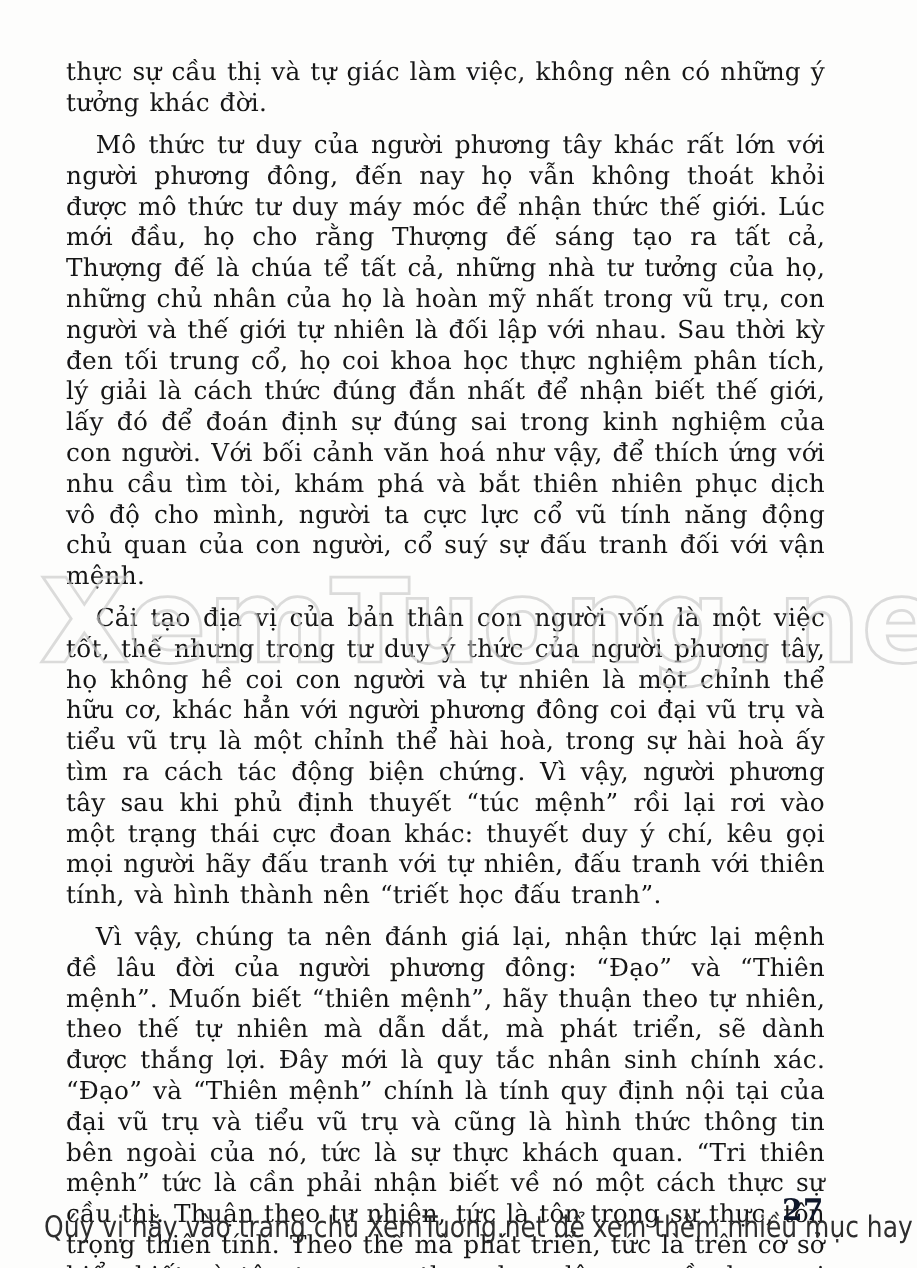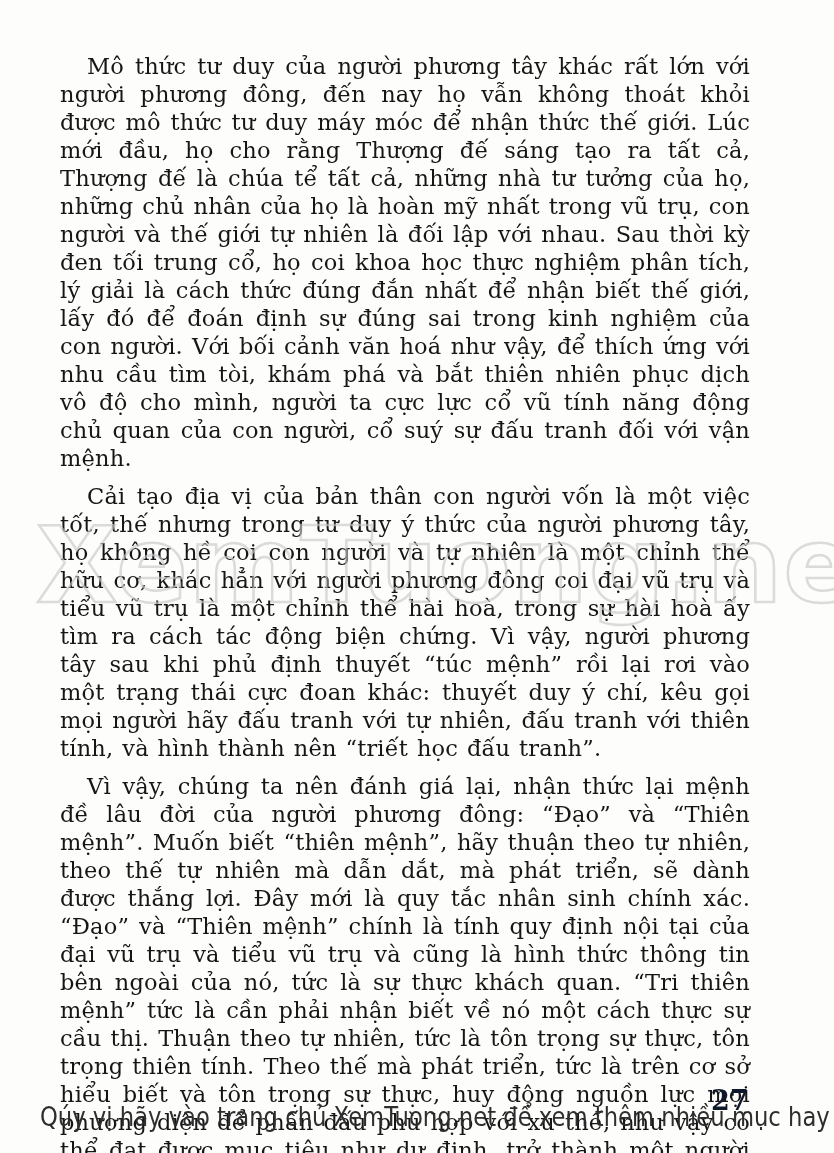--- a/index.html
+++ b/index.html
@@ -76,20 +76,21 @@
     font-weight: bold;
     color: #0f172a;
   }
 </style>
 </head>
 <body>
 
 <div class="page">
 
   <div class="body-text">
+    <p class="continuation">thực sự cầu thị và tự giác làm việc, không nên có những ý tưởng khác đời.</p>
     <p>Mô thức tư duy của người phương tây khác rất lớn với người phương đông, đến nay họ vẫn không thoát khỏi được mô thức tư duy máy móc để nhận thức thế giới. Lúc mới đầu, họ cho rằng Thượng đế sáng tạo ra tất cả, Thượng đế là chúa tể tất cả, những nhà tư tưởng của họ, những chủ nhân của họ là hoàn mỹ nhất trong vũ trụ, con người và thế giới tự nhiên là đối lập với nhau. Sau thời kỳ đen tối trung cổ, họ coi khoa học thực nghiệm phân tích, lý giải là cách thức đúng đắn nhất để nhận biết thế giới, lấy đó để đoán định sự đúng sai trong kinh nghiệm của con người. Với bối cảnh văn hoá như vậy, để thích ứng với nhu cầu tìm tòi, khám phá và bắt thiên nhiên phục dịch vô độ cho mình, người ta cực lực cổ vũ tính năng động chủ quan của con người, cổ suý sự đấu tranh đối với vận mệnh.</p>
     <p>Cải tạo địa vị của bản thân con người vốn là một việc tốt, thế nhưng trong tư duy ý thức của người phương tây, họ không hề coi con người và tự nhiên là một chỉnh thể hữu cơ, khác hẳn với người phương đông coi đại vũ trụ và tiểu vũ trụ là một chỉnh thể hài hoà, trong sự hài hoà ấy tìm ra cách tác động biện chứng. Vì vậy, người phương tây sau khi phủ định thuyết “túc mệnh” rồi lại rơi vào một trạng thái cực đoan khác: thuyết duy ý chí, kêu gọi mọi người hãy đấu tranh với tự nhiên, đấu tranh với thiên tính, và hình thành nên “triết học đấu tranh”.</p>
     <p>Vì vậy, chúng ta nên đánh giá lại, nhận thức lại mệnh đề lâu đời của người phương đông: “Đạo” và “Thiên mệnh”. Muốn biết “thiên mệnh”, hãy thuận theo tự nhiên, theo thế tự nhiên mà dẫn dắt, mà phát triển, sẽ dành được thắng lợi. Đây mới là quy tắc nhân sinh chính xác. “Đạo” và “Thiên mệnh” chính là tính quy định nội tại của đại vũ trụ và tiểu vũ trụ và cũng là hình thức thông tin bên ngoài của nó, tức là sự thực khách quan. “Tri thiên mệnh” tức là cần phải nhận biết về nó một cách thực sự cầu thị. Thuận theo tự nhiên, tức là tôn trọng sự thực, tôn trọng thiên tính. Theo thế mà phát triển, tức là trên cơ sở hiểu biết và tôn trọng sự thực, huy động nguồn lực mọi phương diện để phấn đấu phù hợp với xu thế, như vậy có thể đạt được mục tiêu như dự định, trở thành một người tự giác và tự do. Đi ngược lại sẽ trở thành một người mù quáng.</p>
   </div>
 
   <div class="watermark">XemTuong.net</div>
 
   <div class="footer-line">Qúy vị hãy vào trang chủ XemTuong.net để xem thêm nhiều mục hay khác</div>
 
   <div class="page-number">27</div>

